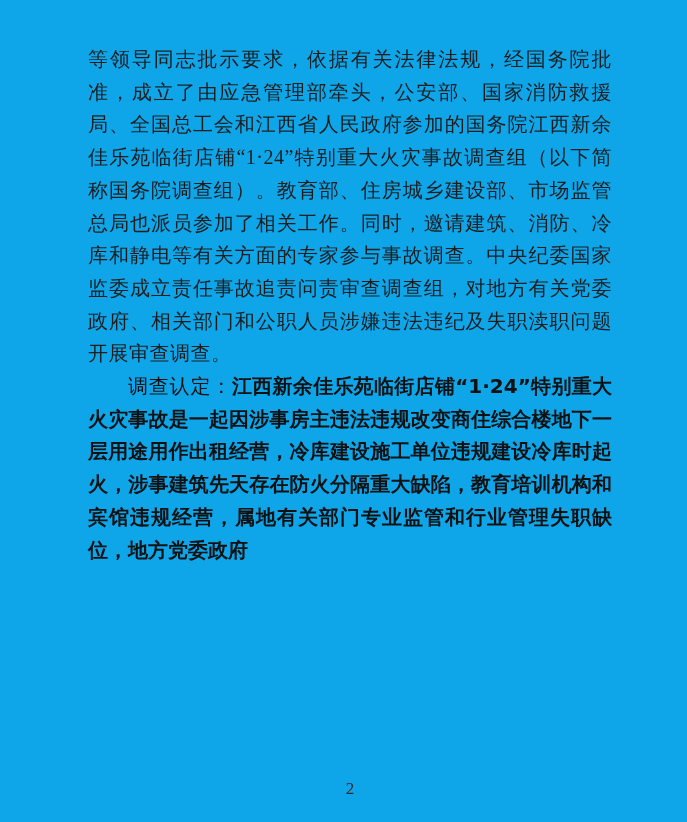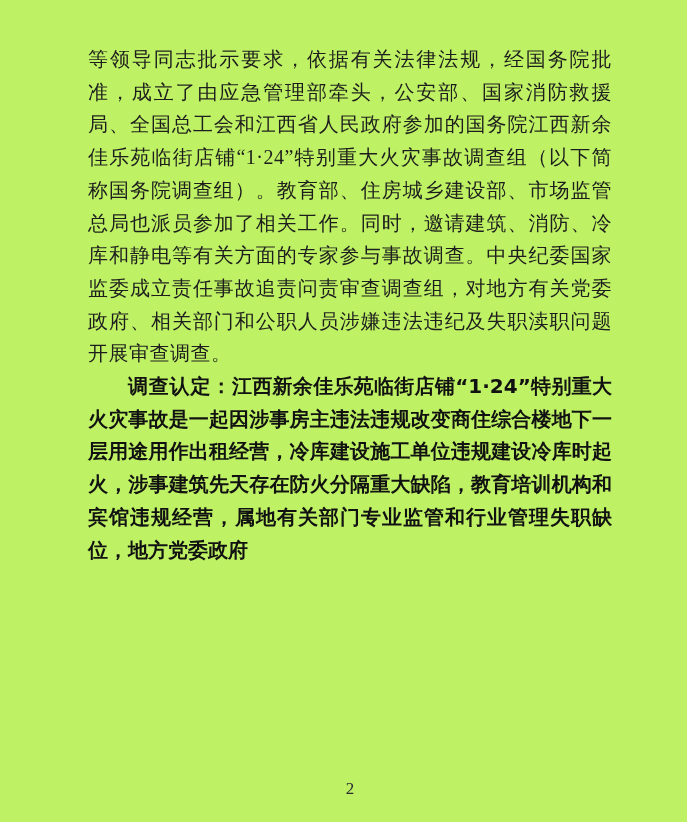--- a/index.html
+++ b/index.html
@@ -6,21 +6,21 @@
   html, body {
     width: 687px;
     height: 822px;
     background: #ffffff;
     overflow: hidden;
   }
   .sheet {
     position: relative;
     width: 687px;
     height: 822px;
-    background: #bef264;
+    background: #0ea5e9;
   }
   .text-block {
     position: absolute;
     left: 88px;
     top: 43px;
     width: 524px;
   }
   .para {
     font-family: "Liberation Serif", "DejaVu Serif", serif;
     font-size: 20px;
@@ -32,21 +32,21 @@
   }
   .para.indent {
     text-indent: 2em;
   }
   .para-bold {
     font-weight: 700;
     color: #111111;
   }
   .lead-serif-bold {
     font-family: "Liberation Serif", "DejaVu Serif", serif;
-    font-weight: 700;
+    font-weight: 400;
   }
   .body-sans-bold {
     font-family: "DejaVu Sans", "Liberation Sans", sans-serif;
     font-weight: 700;
     letter-spacing: 0;
   }
   .page-number {
     position: absolute;
     left: 88px;
     top: 779px;

